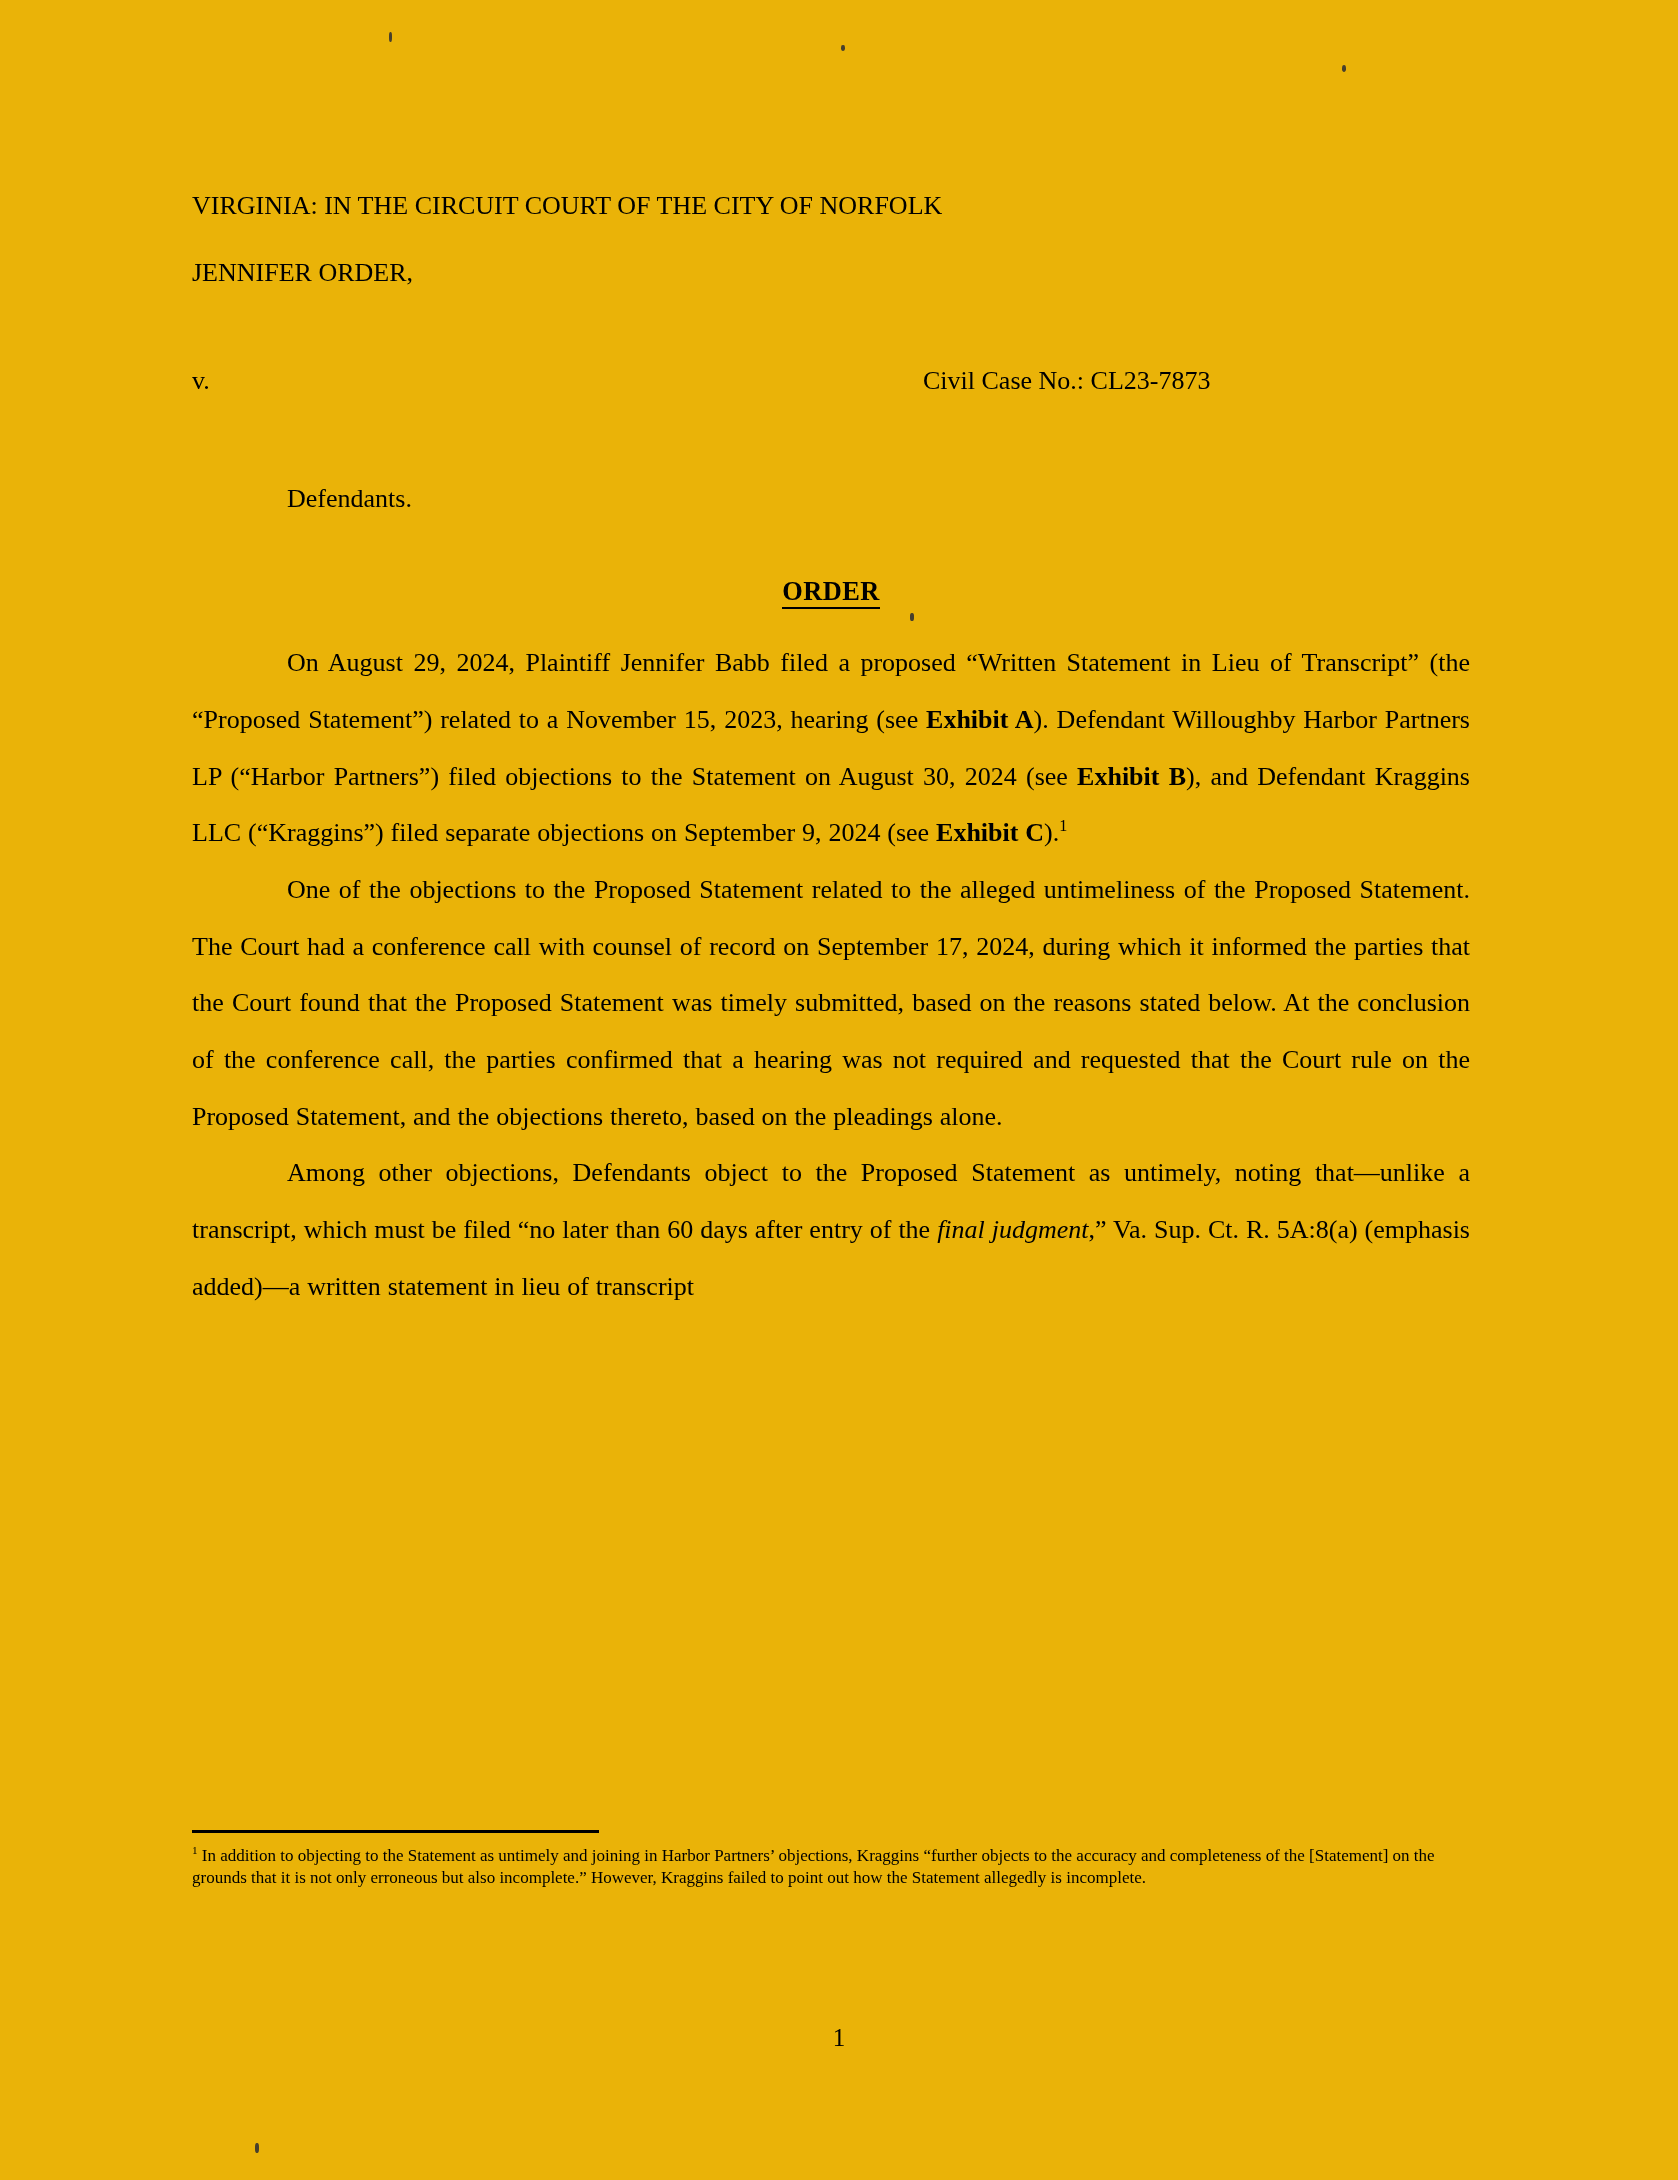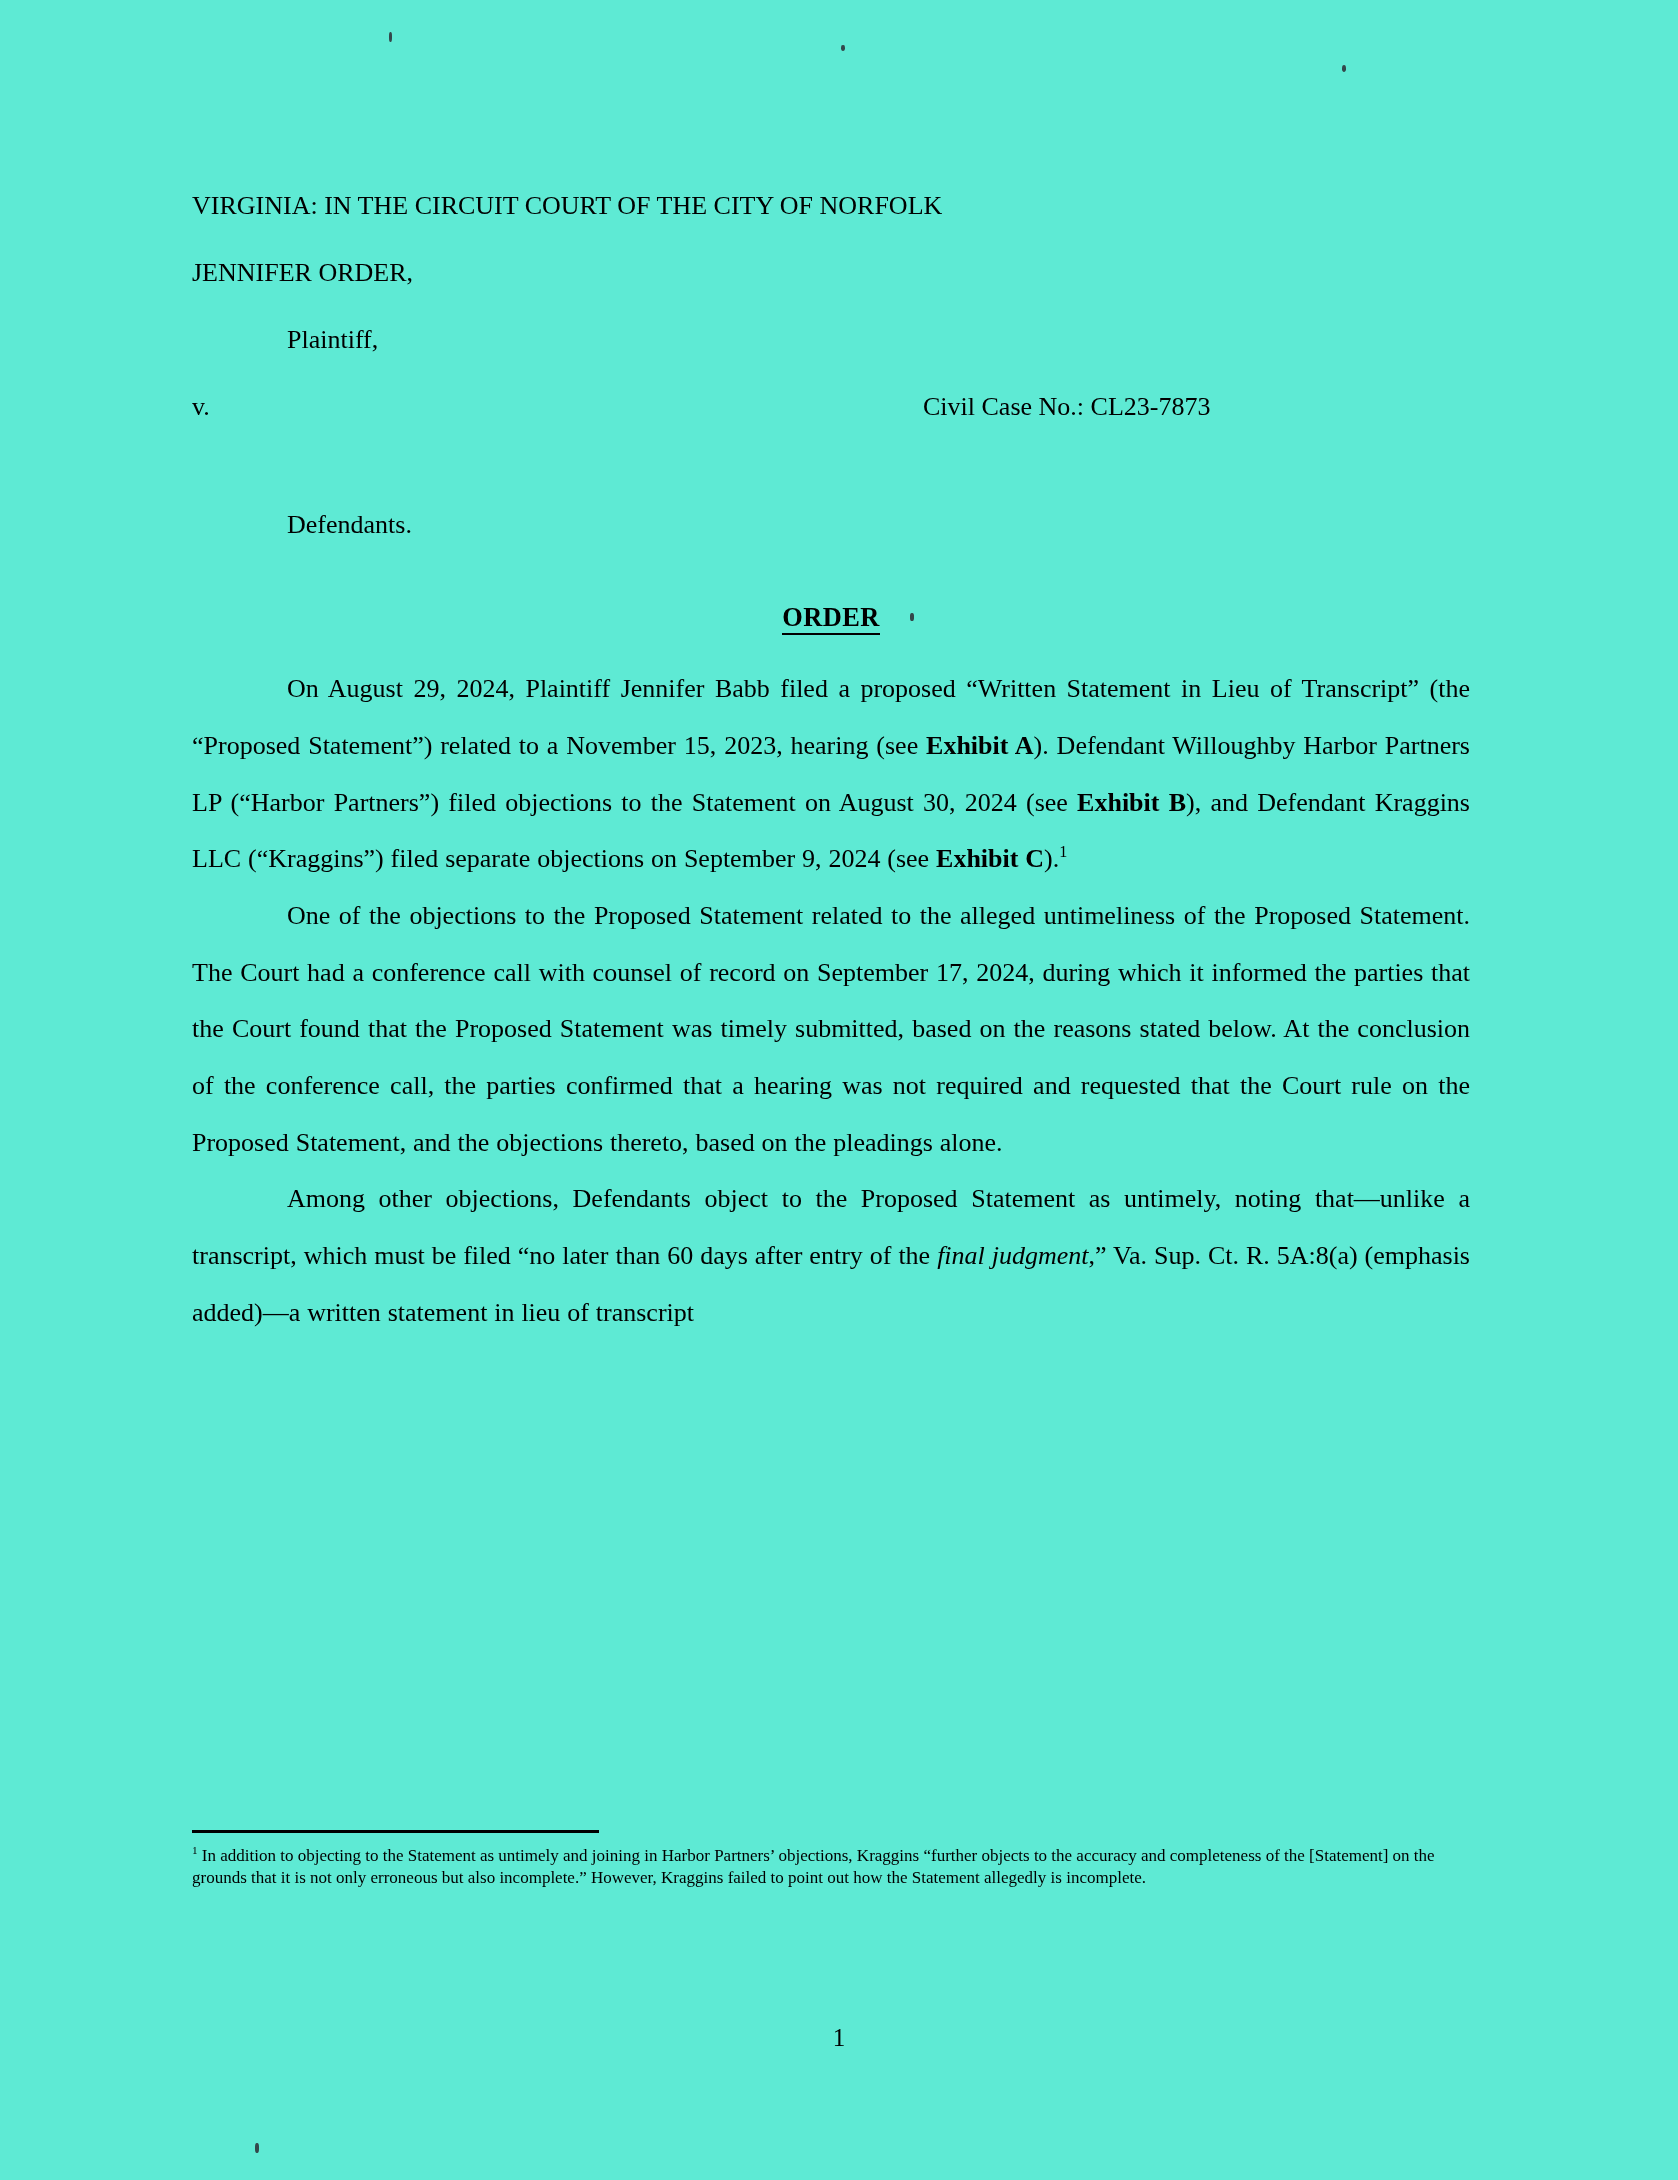--- a/index.html
+++ b/index.html
@@ -10,21 +10,21 @@
 
   body {
     font-family: "Liberation Serif", "DejaVu Serif", serif;
     color: #000000;
   }
 
   #page {
     position: relative;
     width: 1678px;
     height: 2181px;
-    background: #5eead4;
+    background: #eab308;
     overflow: hidden;
   }
 
   
   .speckle {
     position: absolute;
     background: #2b2b33;
     border-radius: 40%;
     opacity: .85;
   }
@@ -146,21 +146,20 @@
   <div id="doc">
 
     <p class="caption-line">VIRGINIA:  IN THE CIRCUIT COURT OF THE CITY OF NORFOLK</p>
 
     <div class="gap-sm"></div>
 
     <p class="caption-line">JENNIFER ORDER,</p>
 
     <div class="gap-sm"></div>
 
-    <p class="caption-line indent-party">Plaintiff,</p>
 
     <div class="gap-sm"></div>
 
     <div class="vline-row">
       <span class="v-left">v.</span>
       <span class="case-no">Civil Case No.: CL23-7873</span>
     </div>
 
     <div class="gap-sm"></div>
 

